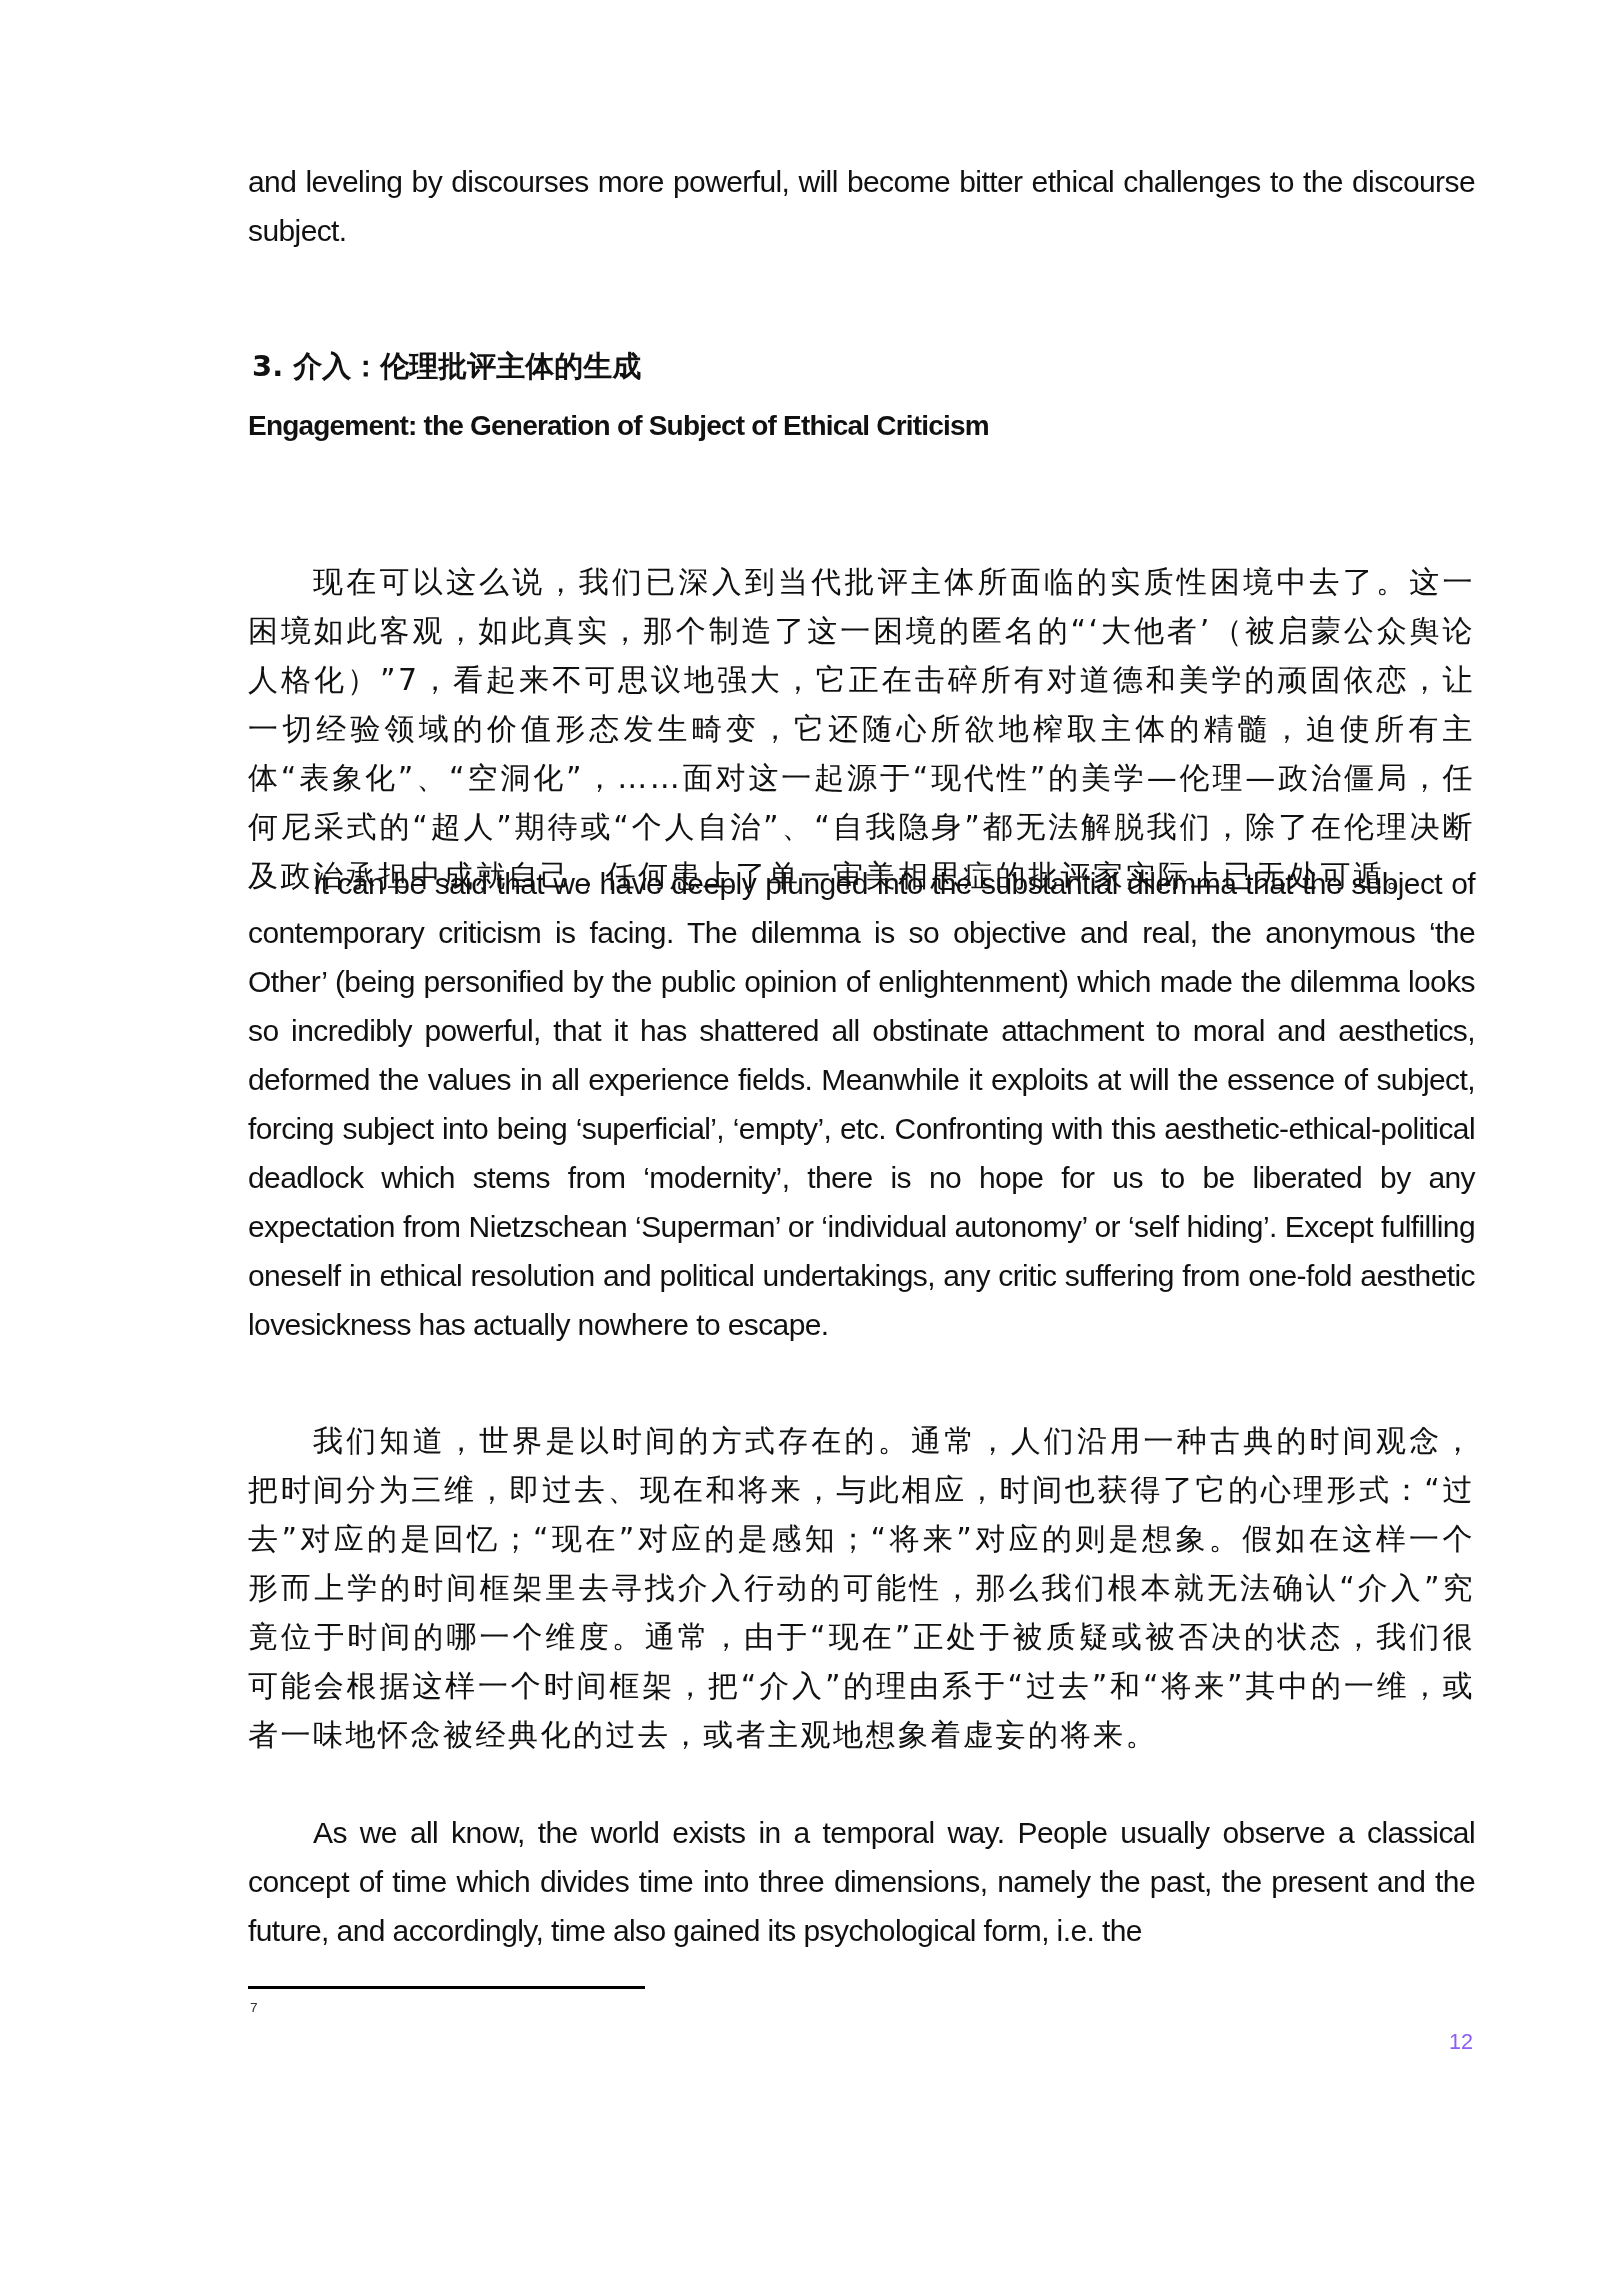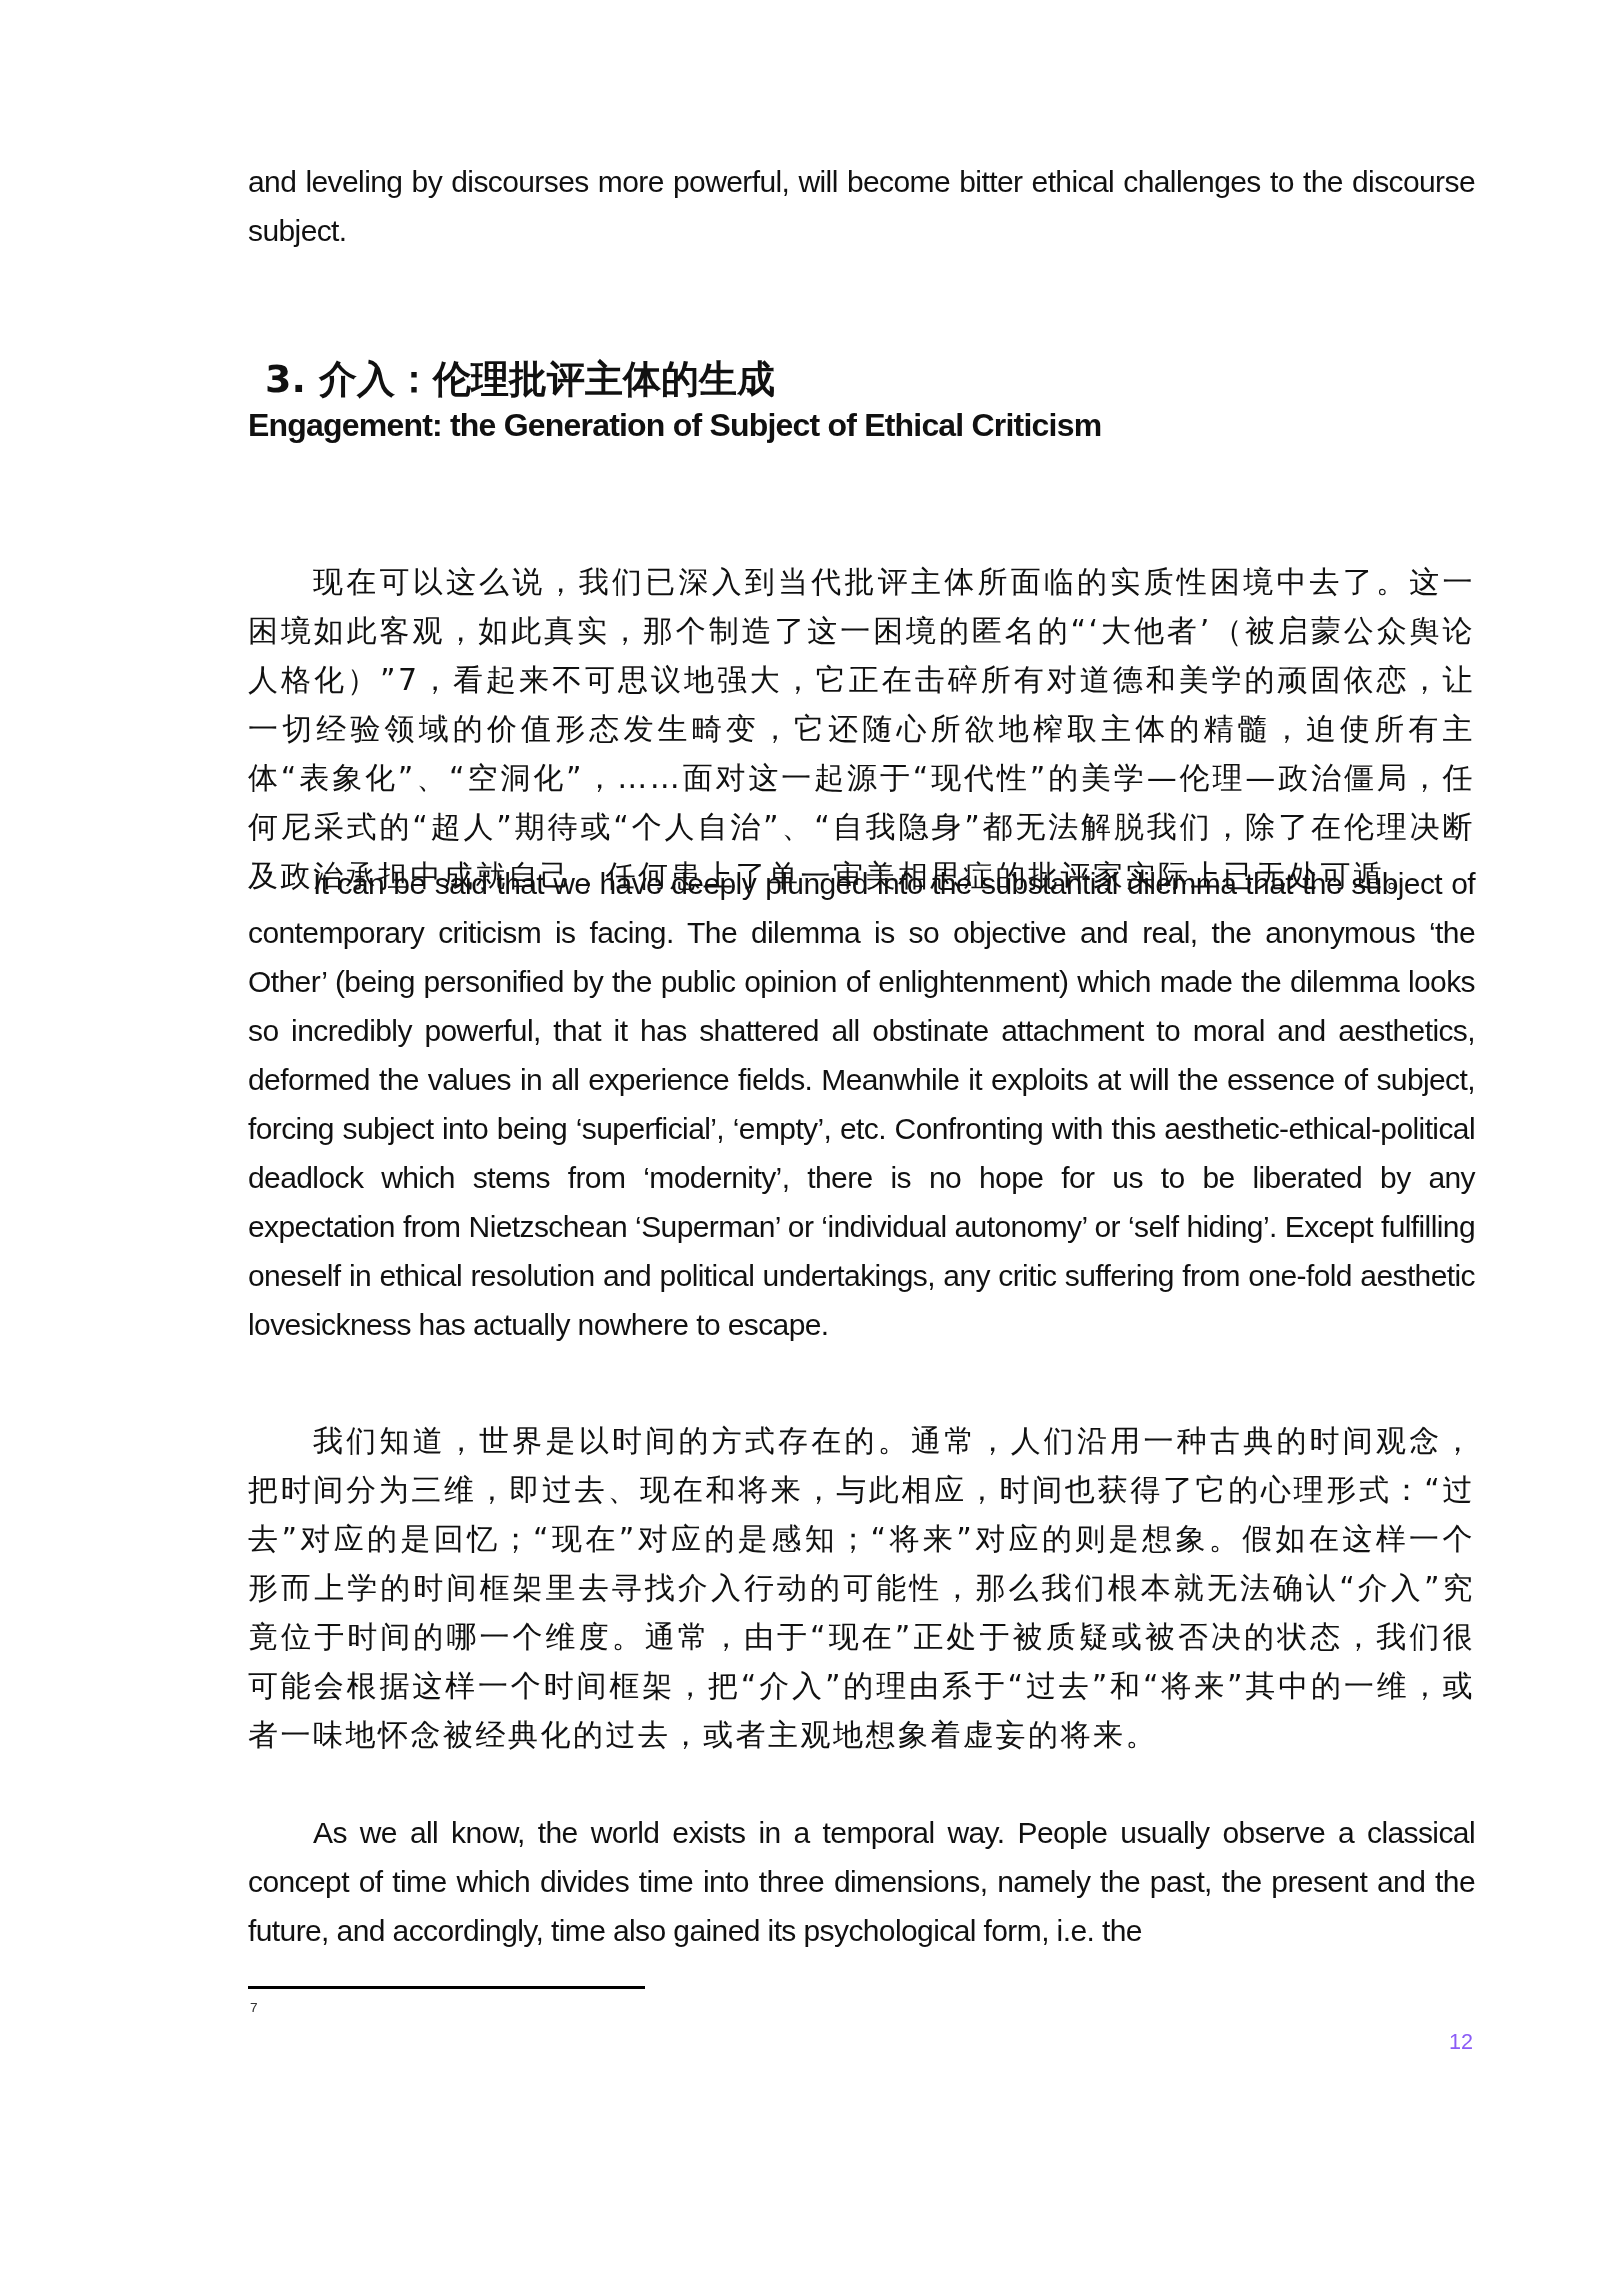--- a/index.html
+++ b/index.html
@@ -42,28 +42,28 @@
     font-size: 30px;
     line-height: 49px;
     text-align: justify;
     letter-spacing: 2.5px;
     margin: 0;
   }
   .indent { text-indent: 65px; }
   .heading-zh {
     font-family: "DejaVu Sans", sans-serif;
     font-weight: bold;
-    font-size: 38px;
+    font-size: 29px;
     line-height: 39px;
-    margin: 17px;
+    margin: 4px;
   }
   .heading-en {
     font-family: "Liberation Sans", "DejaVu Sans", sans-serif;
     font-weight: bold;
-    font-size: 32px;
+    font-size: 28px;
     line-height: 39px;
     letter-spacing: -0.8px;
     margin: 0;
   }
   .footnote-rule {
     position: absolute;
     left: 248px;
     top: 1986px;
     width: 397px;
     height: 2.9px;

